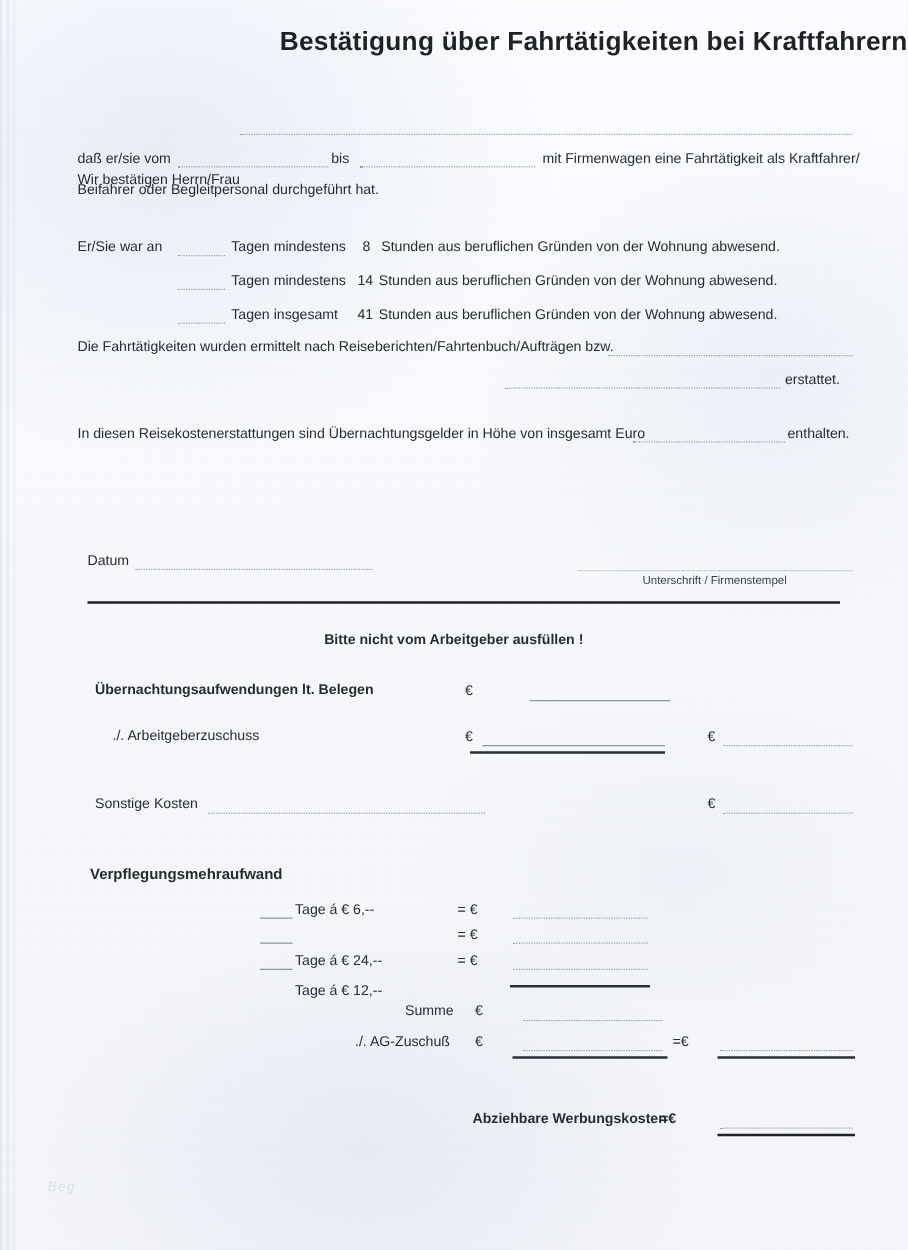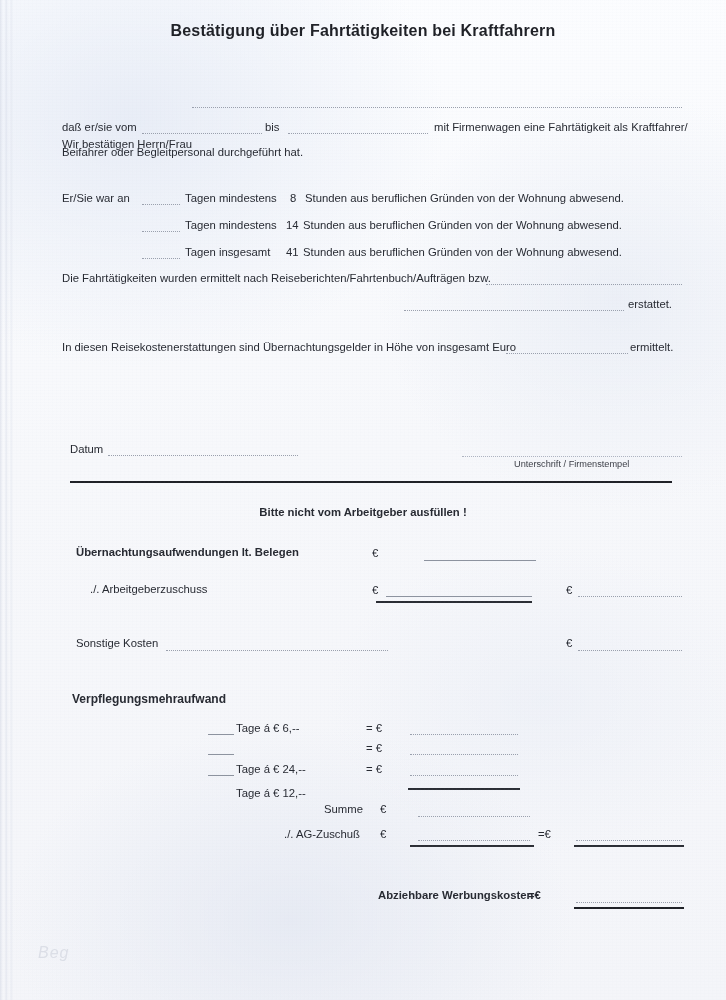--- a/index.html
+++ b/index.html
@@ -36,22 +36,22 @@
     position:absolute;inset:0;pointer-events:none;opacity:.5;
     background-image:
       repeating-linear-gradient(0deg, rgba(180,188,205,.05) 0px, rgba(180,188,205,.05) 1px, rgba(255,255,255,0) 1px, rgba(255,255,255,0) 3px),
       repeating-linear-gradient(90deg, rgba(180,188,205,.045) 0px, rgba(180,188,205,.045) 1px, rgba(255,255,255,0) 1px, rgba(255,255,255,0) 4px);
   }
   #content{position:absolute;inset:0;}
 
   
   .title{
     position:absolute;left:0;right:0;top:22px;
-    text-align:center;
-    font-size:16px;font-weight:bold;letter-spacing:.2px;
+    text-align:right;
+    font-size:21px;font-weight:bold;letter-spacing:.2px;
     color:#1d1f25;
   }
   .ln{position:absolute;font-size:11.3px;white-space:nowrap;color:#262931;}
   .bold{font-weight:bold;}
   .sm{font-size:9.2px;color:#3a3d45;}
   .ctr{text-align:center;left:0;right:0;}
 
   
   .dots{
     position:absolute;
@@ -62,21 +62,21 @@
   
   .rule{position:absolute;height:0;border-bottom:1px solid #8d939f;}
   .rule.thick{border-bottom:2px solid #2a2d34;}
   .rule.xthick{border-bottom:2.5px solid #1e2026;}
   .divider{
     position:absolute;left:70px;width:602px;height:0;
     border-bottom:2.2px solid #1f2127;
   }
   .smudge{
     position:absolute;left:38px;top:944px;
-    font-size:16px;color:#dcdfe7;font-style:italic;
+    font-size:11px;color:#dcdfe7;font-style:italic;
     letter-spacing:1px;user-select:none;
   }
 </style>
 </head>
 <body>
 
 <div id="page">
   <div id="edge-streaks"></div>
 
   <div id="content">
@@ -112,21 +112,21 @@
     <div class="ln" style="left:303px;top:246px;">Stunden aus beruflichen Gründen von der Wohnung abwesend.</div>
 
     <div class="ln" style="left:62px;top:272px;">Die Fahrtätigkeiten wurden ermittelt nach Reiseberichten/Fahrtenbuch/Aufträgen bzw.</div>
     <div class="dots" style="left:486px;top:284px;width:196px;"></div>
 
     <div class="dots" style="left:404px;top:310px;width:220px;"></div>
     <div class="ln" style="left:628px;top:298px;">erstattet.</div>
 
     <div class="ln" style="left:62px;top:341px;">In diesen Reisekostenerstattungen sind Übernachtungsgelder in Höhe von insgesamt Euro</div>
     <div class="dots" style="left:506px;top:353px;width:122px;"></div>
-    <div class="ln" style="left:630px;top:341px;">ermittelt.</div>
+    <div class="ln" style="left:630px;top:341px;">enthalten.</div>
 
     <div class="ln" style="left:70px;top:443px;">Datum</div>
     <div class="dots" style="left:108px;top:455px;width:190px;"></div>
 
     <div class="dots faint" style="left:462px;top:456px;width:220px;"></div>
     <div class="ln sm" style="left:514px;top:459px;">Unterschrift / Firmenstempel</div>
 
     <div class="divider" style="top:481px;"></div>
 
     <div class="ln bold ctr" style="top:506px;text-align:center;">Bitte nicht vom Arbeitgeber ausfüllen !</div>

